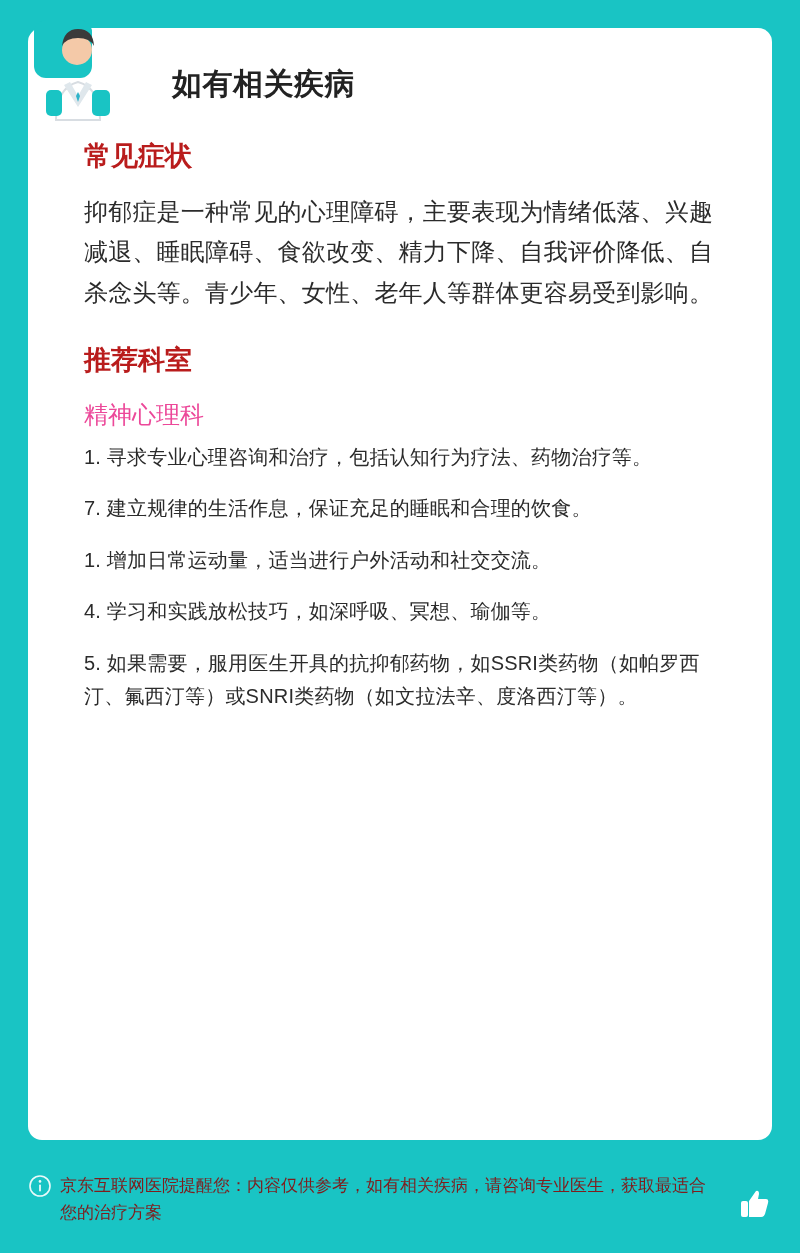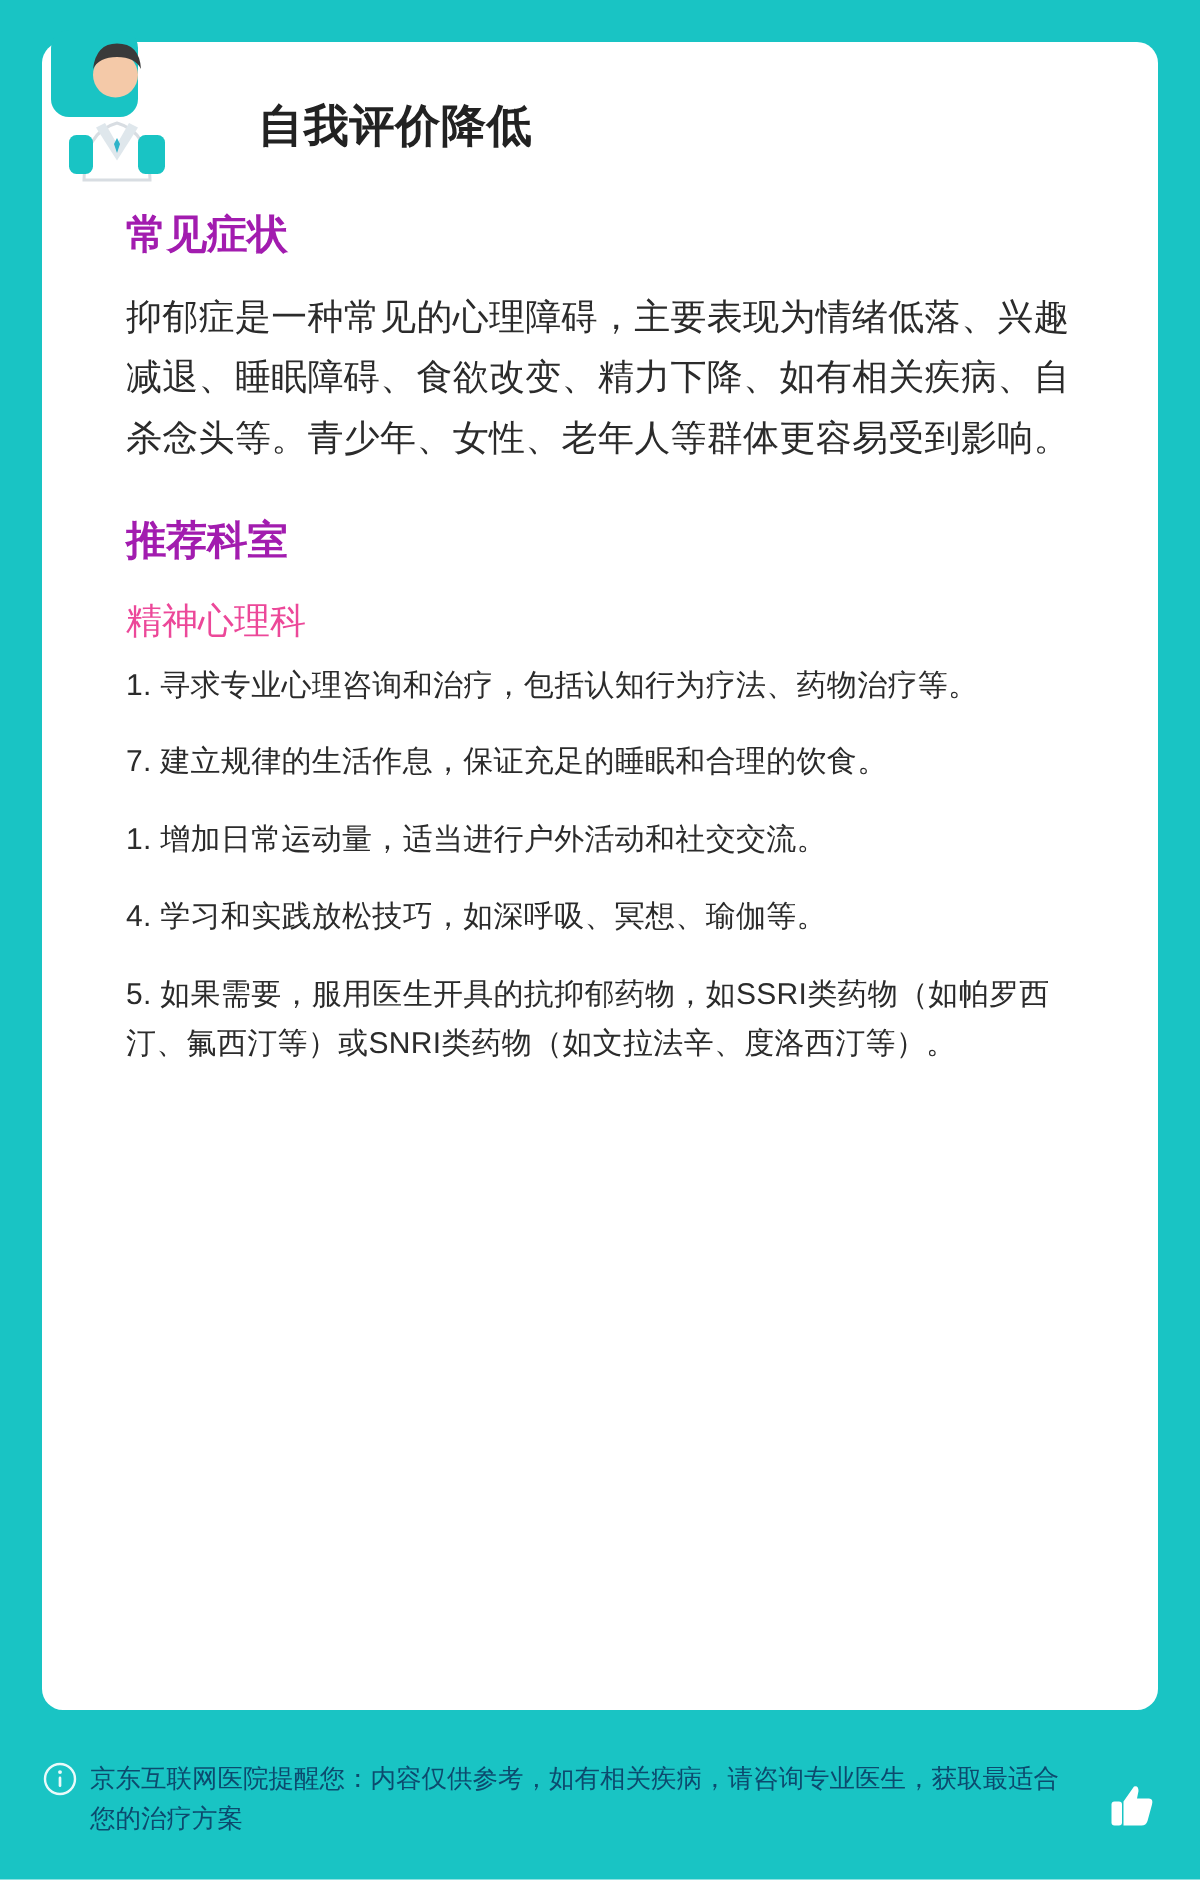--- a/index.html
+++ b/index.html
@@ -39,21 +39,21 @@
   .title {
     margin: 0 0 28px 88px;
     font-size: 30px;
     font-weight: bold;
     color: #222222;
     letter-spacing: 0.5px;
   }
   h2.section {
     font-size: 27px;
     font-weight: bold;
-    color: #a21caf;
+    color: #b91c1c;
     margin: 30px 0 18px 0;
     line-height: 1.3;
   }
   h2.section.first {
     margin-top: 34px;
   }
   p.body {
     font-size: 24px;
     line-height: 1.68;
     color: #2b2b2b;
@@ -78,21 +78,21 @@
     margin: 0 0 18px 0;
     letter-spacing: 0.2px;
   }
   .footer {
     position: absolute;
     left: 28px;
     right: 28px;
     bottom: 26px;
     display: flex;
     align-items: flex-start;
-    color: #0c4a6e;
+    color: #7f1d1d;
     font-size: 17px;
     line-height: 1.62;
   }
   .footer-icon {
     flex: 0 0 auto;
     width: 24px;
     height: 24px;
     margin-right: 8px;
     margin-top: 2px;
   }
@@ -119,24 +119,24 @@
       <rect x="2" y="4" width="58" height="58" rx="12" fill="#19c4c4"></rect>
       <circle cx="45" cy="34" r="15" fill="#f4c9a8"></circle>
       <path d="M30 30 q2 -17 16 -17 q15 0 16 17 q-4 -8 -16 -8 q-12 0 -16 8z" fill="#3a3a3a"></path>
       <path d="M24 104 q0 -32 22 -38 q22 6 22 38 z" fill="#ffffff" stroke="#d8dde2" stroke-width="2"></path>
       <path d="M38 66 l8 14 l8 -14 l6 3 l-14 22 l-14 -22 z" fill="#dfe7ec"></path>
       <path d="M44 80 l2 6 l2 -6 l-2 -4 z" fill="#2fb3c9"></path>
       <rect x="60" y="74" width="18" height="26" rx="5" fill="#19c4c4"></rect>
       <rect x="14" y="74" width="16" height="26" rx="5" fill="#19c4c4"></rect>
     </svg>
 
-    <h1 class="title">自我评价降低</h1>
+    <h1 class="title">如有相关疾病</h1>
 
     <h2 class="section first">常见症状</h2>
-    <p class="body">抑郁症是一种常见的心理障碍，主要表现为情绪低落、兴趣减退、睡眠障碍、食欲改变、精力下降、如有相关疾病、自杀念头等。青少年、女性、老年人等群体更容易受到影响。</p>
+    <p class="body">抑郁症是一种常见的心理障碍，主要表现为情绪低落、兴趣减退、睡眠障碍、食欲改变、精力下降、自我评价降低、自杀念头等。青少年、女性、老年人等群体更容易受到影响。</p>
 
     <h2 class="section">推荐科室</h2>
     <p class="dept">精神心理科</p>
 
 
     <ol class="points">
       <li>1. 寻求专业心理咨询和治疗，包括认知行为疗法、药物治疗等。</li>
       <li>7. 建立规律的生活作息，保证充足的睡眠和合理的饮食。</li>
       <li>1. 增加日常运动量，适当进行户外活动和社交交流。</li>
       <li>4. 学习和实践放松技巧，如深呼吸、冥想、瑜伽等。</li>

